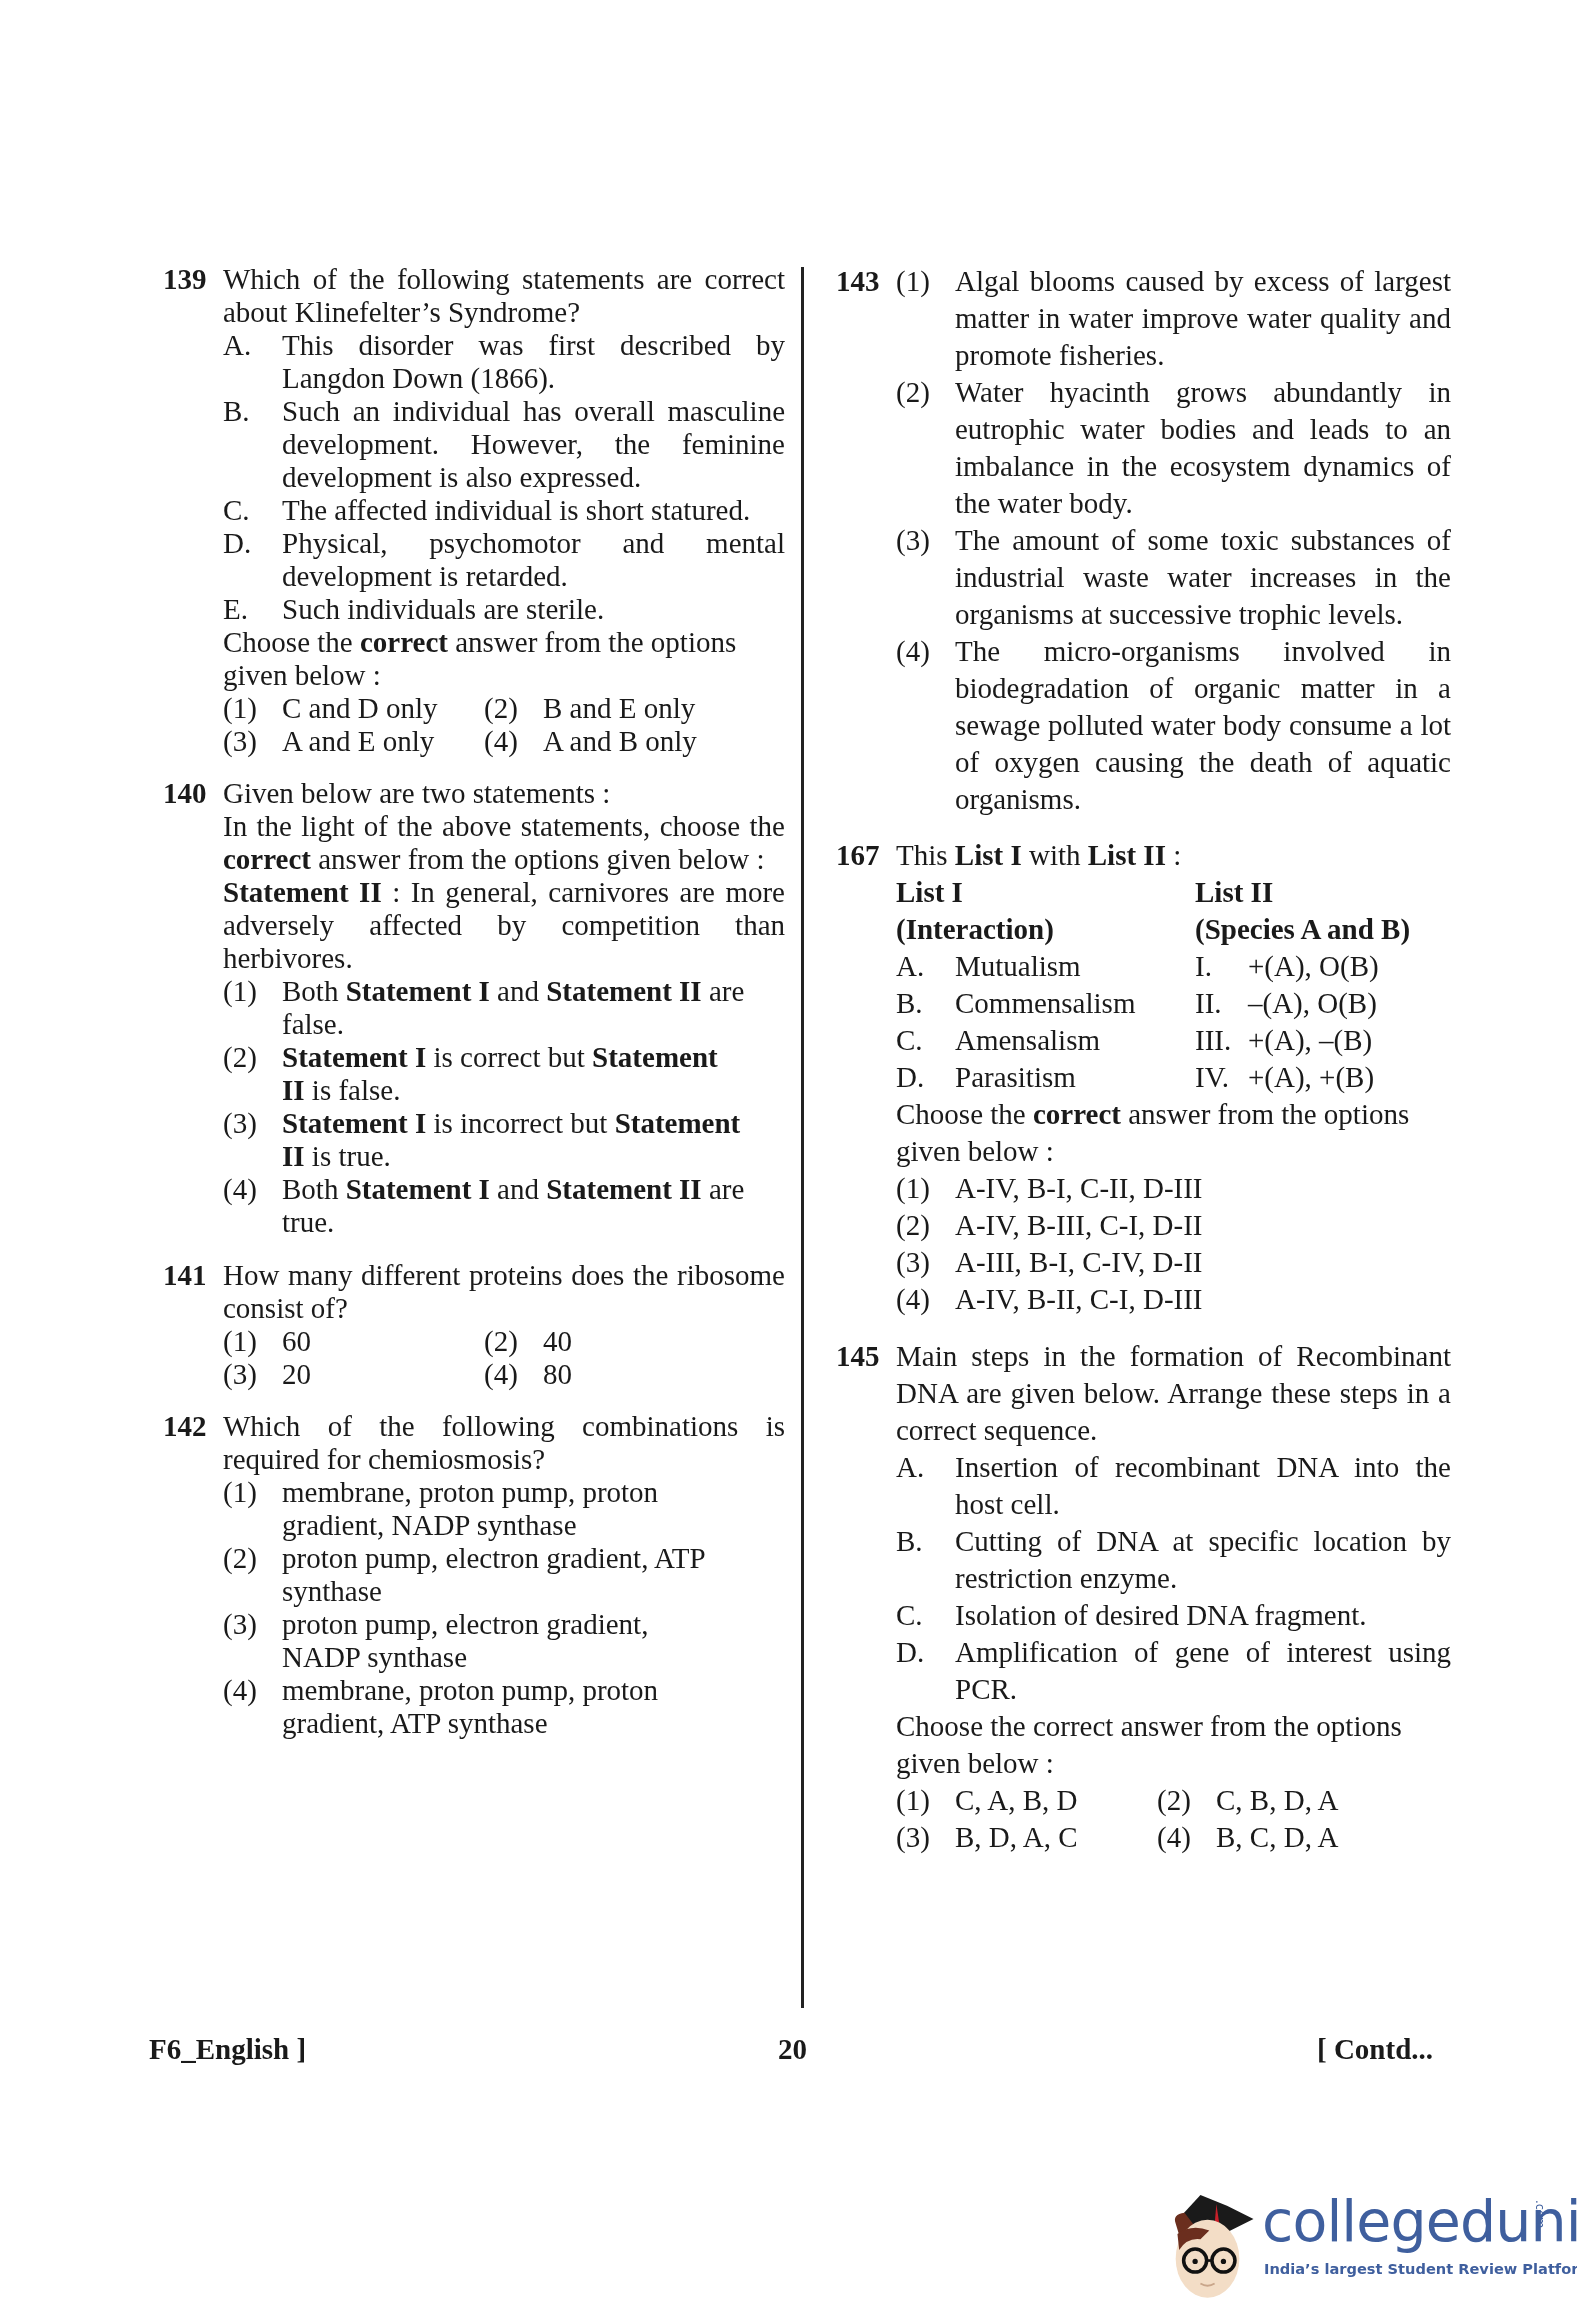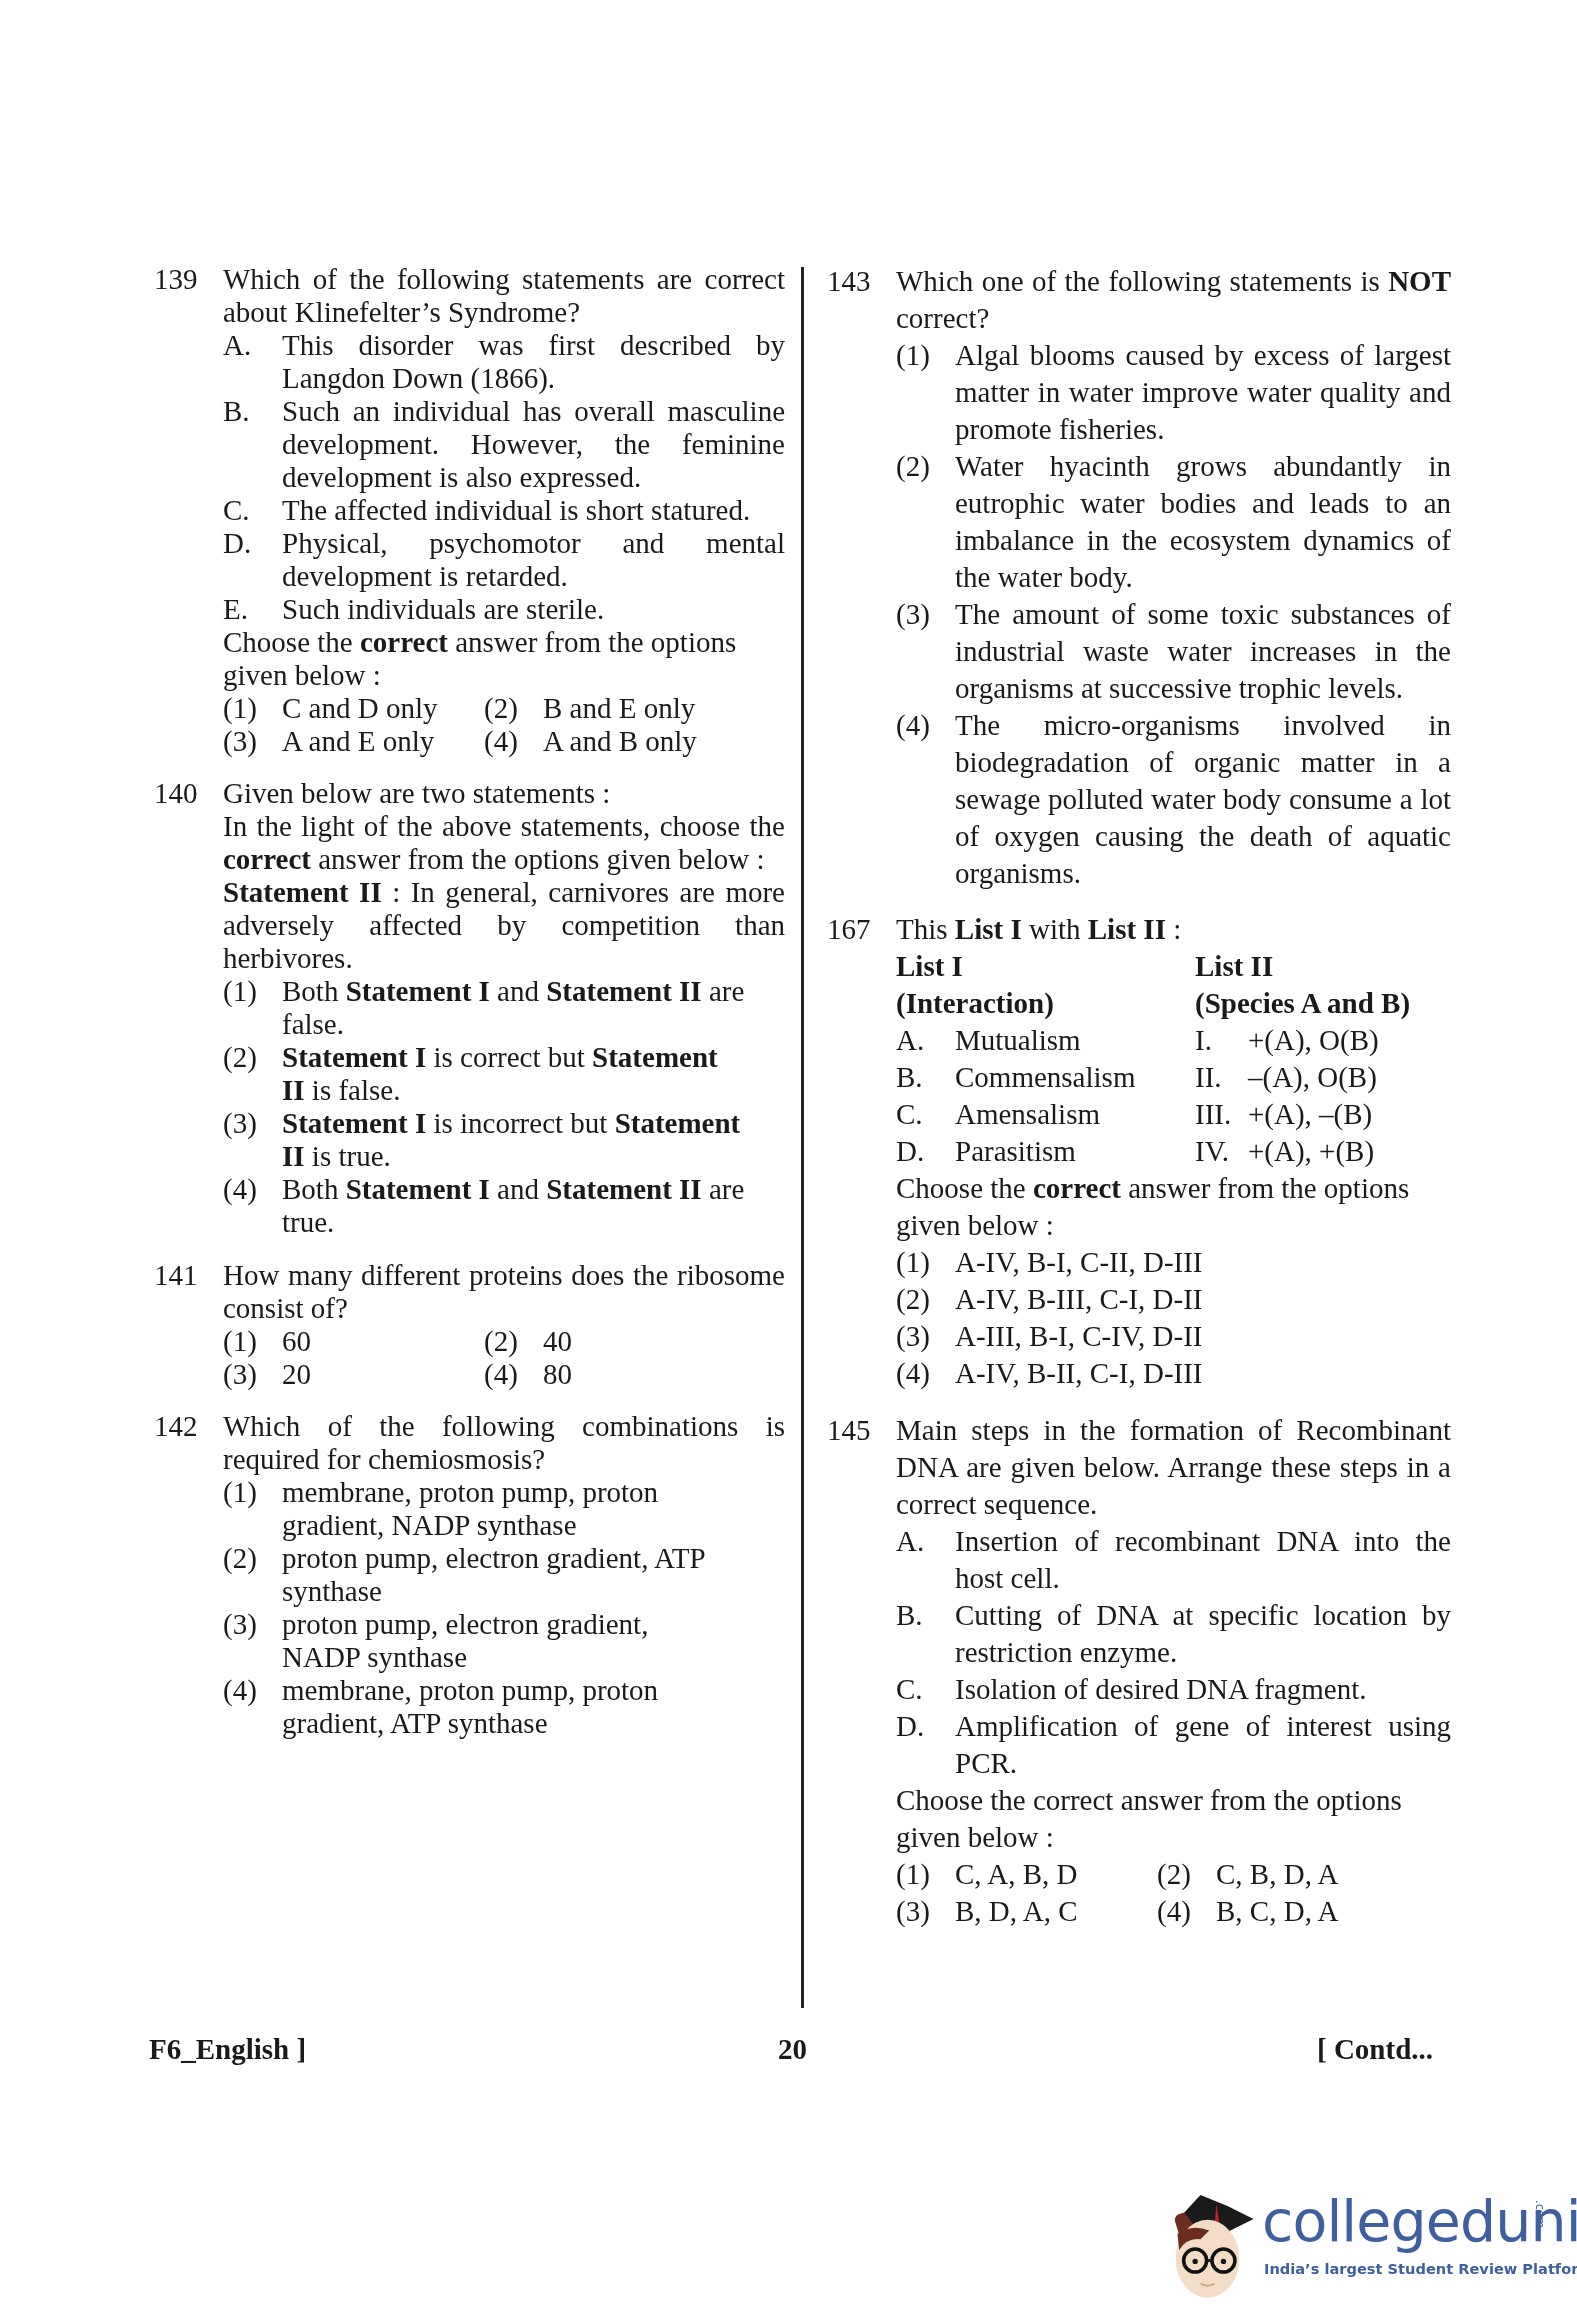--- a/index.html
+++ b/index.html
@@ -3,21 +3,21 @@
 <meta charset="utf-8">
 <style>
   html, body { margin: 0; padding: 0; background: #ffffff; }
   body { width: 1578px; height: 2319px; position: relative; overflow: hidden;
          font-family: "Liberation Serif", "DejaVu Serif", serif; color: #1a1a1a; }
   .col { position: absolute; top: 263px; font-size: 29px; line-height: 33px; }
   #left { left: 149px; width: 636px; }
   #right { left: 822px; width: 629px; }
   .divider { position: absolute; left: 801px; top: 267px; width: 2.7px; height: 1741px; background: #222; }
   .q { position: relative; padding-left: 74px; margin-bottom: 19.4px; }
-  .qnum { position: absolute; left: 5px; top: 0; font-weight: normal; }
+  .qnum { position: absolute; left: 14px; top: 0; font-weight: bold; }
   .just { text-align: justify; text-align-last: left; }
   .sub { position: relative; padding-left: 59px; }
   .sub .lbl { position: absolute; left: 0; top: 0; }
   .opt { position: relative; padding-left: 59px; }
   .opt .lbl { position: absolute; left: 0; top: 0; }
   .opts2 { display: grid; grid-template-columns: 261px 1fr; }
   .opts2 .opt { padding-left: 59px; }
   b { font-weight: bold; }
   .lists { display: grid; grid-template-columns: 299px 1fr; }
   .lists .hd { font-weight: bold; }
@@ -88,21 +88,20 @@
     <div class="opt" style="width:424px"><span class="lbl">(4)</span><span>membrane, proton pump, proton gradient, ATP synthase</span></div>
   </div>
 </div>
 
 <div class="divider"></div>
 
 <div class="col" id="right">
 
   <div class="q" style="line-height:37px">
     <span class="qnum">143</span>
-    <div class="just"><span>Which one of the following statements is </span><b>NOT</b><span> correct?</span></div>
     <div class="opt just"><span class="lbl">(1)</span><span>Algal blooms caused by excess of largest matter in water improve water quality and promote fisheries.</span></div>
     <div class="opt just"><span class="lbl">(2)</span><span>Water hyacinth grows abundantly in eutrophic water bodies and leads to an imbalance in the ecosystem dynamics of the water body.</span></div>
     <div class="opt just"><span class="lbl">(3)</span><span>The amount of some toxic substances of industrial waste water increases in the organisms at successive trophic levels.</span></div>
     <div class="opt just"><span class="lbl">(4)</span><span>The micro-organisms involved in biodegradation of organic matter in a sewage polluted water body consume a lot of oxygen causing the death of aquatic organisms.</span></div>
   </div>
 
   <div class="q" style="line-height:37px">
     <span class="qnum">167</span>
     <div><span>This </span><b>List I</b><span> with </span><b>List II</b><span> :</span></div>
     <div class="lists">

